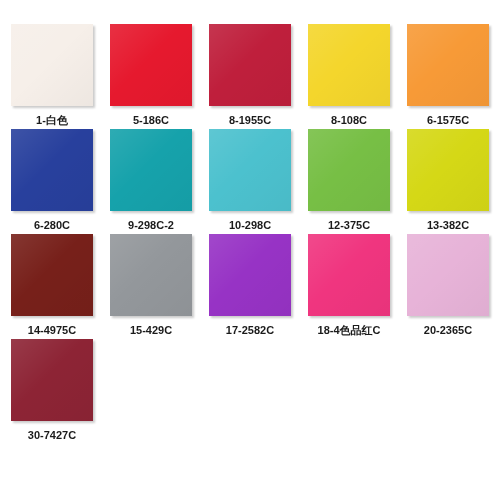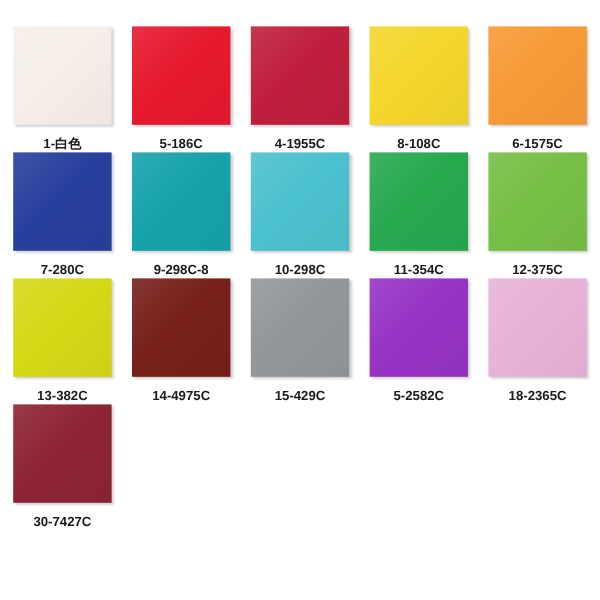--- a/index.html
+++ b/index.html
@@ -30,21 +30,21 @@
     justify-content: center;
     row-gap: 0px;
     column-gap: 0px;
   }
   .swatch-cell {
     width: 99px;
     height: 105px;
     display: flex;
     flex-direction: column;
     align-items: center;
-    justify-content: space-between;
+    justify-content: flex-end;
   }
   .swatch-chip-wrap {
     width: 85px;
     height: 84px;
     display: flex;
     align-items: flex-start;
     justify-content: center;
   }
   .swatch-chip {
     width: 82px;
@@ -91,65 +91,59 @@
       <div class="swatch-chip-wrap">
         <div class="swatch-chip" style="background-color: rgb(230, 25, 46);"></div>
       </div>
       <div class="swatch-label">5-186C</div>
     </div>
 
     <div class="swatch-cell">
       <div class="swatch-chip-wrap">
         <div class="swatch-chip" style="background-color: rgb(191, 31, 60);"></div>
       </div>
-      <div class="swatch-label">4-1955C</div>
+      <div class="swatch-label">8-1955C</div>
     </div>
 
     <div class="swatch-cell">
       <div class="swatch-chip-wrap">
         <div class="swatch-chip" style="background-color: rgb(244, 214, 44);"></div>
       </div>
       <div class="swatch-label">8-108C</div>
     </div>
 
     <div class="swatch-cell">
       <div class="swatch-chip-wrap">
         <div class="swatch-chip" style="background-color: rgb(247, 154, 55);"></div>
       </div>
       <div class="swatch-label">6-1575C</div>
     </div>
 
     <div class="swatch-cell">
       <div class="swatch-chip-wrap">
         <div class="swatch-chip" style="background-color: rgb(40, 64, 157);"></div>
       </div>
-      <div class="swatch-label">7-280C</div>
+      <div class="swatch-label">6-280C</div>
     </div>
 
 
     <div class="swatch-cell">
       <div class="swatch-chip-wrap">
         <div class="swatch-chip" style="background-color: rgb(22, 162, 171);"></div>
       </div>
-      <div class="swatch-label">9-298C-8</div>
+      <div class="swatch-label">9-298C-2</div>
     </div>
 
     <div class="swatch-cell">
       <div class="swatch-chip-wrap">
         <div class="swatch-chip" style="background-color: rgb(76, 193, 206);"></div>
       </div>
       <div class="swatch-label">10-298C</div>
     </div>
 
-    <div class="swatch-cell">
-      <div class="swatch-chip-wrap">
-        <div class="swatch-chip" style="background-color: rgb(39, 169, 78);"></div>
-      </div>
-      <div class="swatch-label">11-354C</div>
-    </div>
 
     <div class="swatch-cell">
       <div class="swatch-chip-wrap">
         <div class="swatch-chip" style="background-color: rgb(119, 191, 69);"></div>
       </div>
       <div class="swatch-label">12-375C</div>
     </div>
 
     <div class="swatch-cell">
       <div class="swatch-chip-wrap">
@@ -170,29 +164,35 @@
         <div class="swatch-chip" style="background-color: rgb(147, 151, 155);"></div>
       </div>
       <div class="swatch-label">15-429C</div>
     </div>
 
 
     <div class="swatch-cell">
       <div class="swatch-chip-wrap">
         <div class="swatch-chip" style="background-color: rgb(151, 51, 197);"></div>
       </div>
-      <div class="swatch-label">5-2582C</div>
-    </div>
-
+      <div class="swatch-label">17-2582C</div>
+    </div>
+
+    <div class="swatch-cell">
+      <div class="swatch-chip-wrap">
+        <div class="swatch-chip" style="background-color: rgb(240, 53, 127);"></div>
+      </div>
+      <div class="swatch-label">18-4色品红C</div>
+    </div>
 
     <div class="swatch-cell">
       <div class="swatch-chip-wrap">
         <div class="swatch-chip" style="background-color: rgb(231, 179, 216);"></div>
       </div>
-      <div class="swatch-label">18-2365C</div>
+      <div class="swatch-label">20-2365C</div>
     </div>
 
     <div class="swatch-cell">
       <div class="swatch-chip-wrap">
         <div class="swatch-chip" style="background-color: rgb(141, 36, 53);"></div>
       </div>
       <div class="swatch-label">30-7427C</div>
     </div>
 
   </div>

